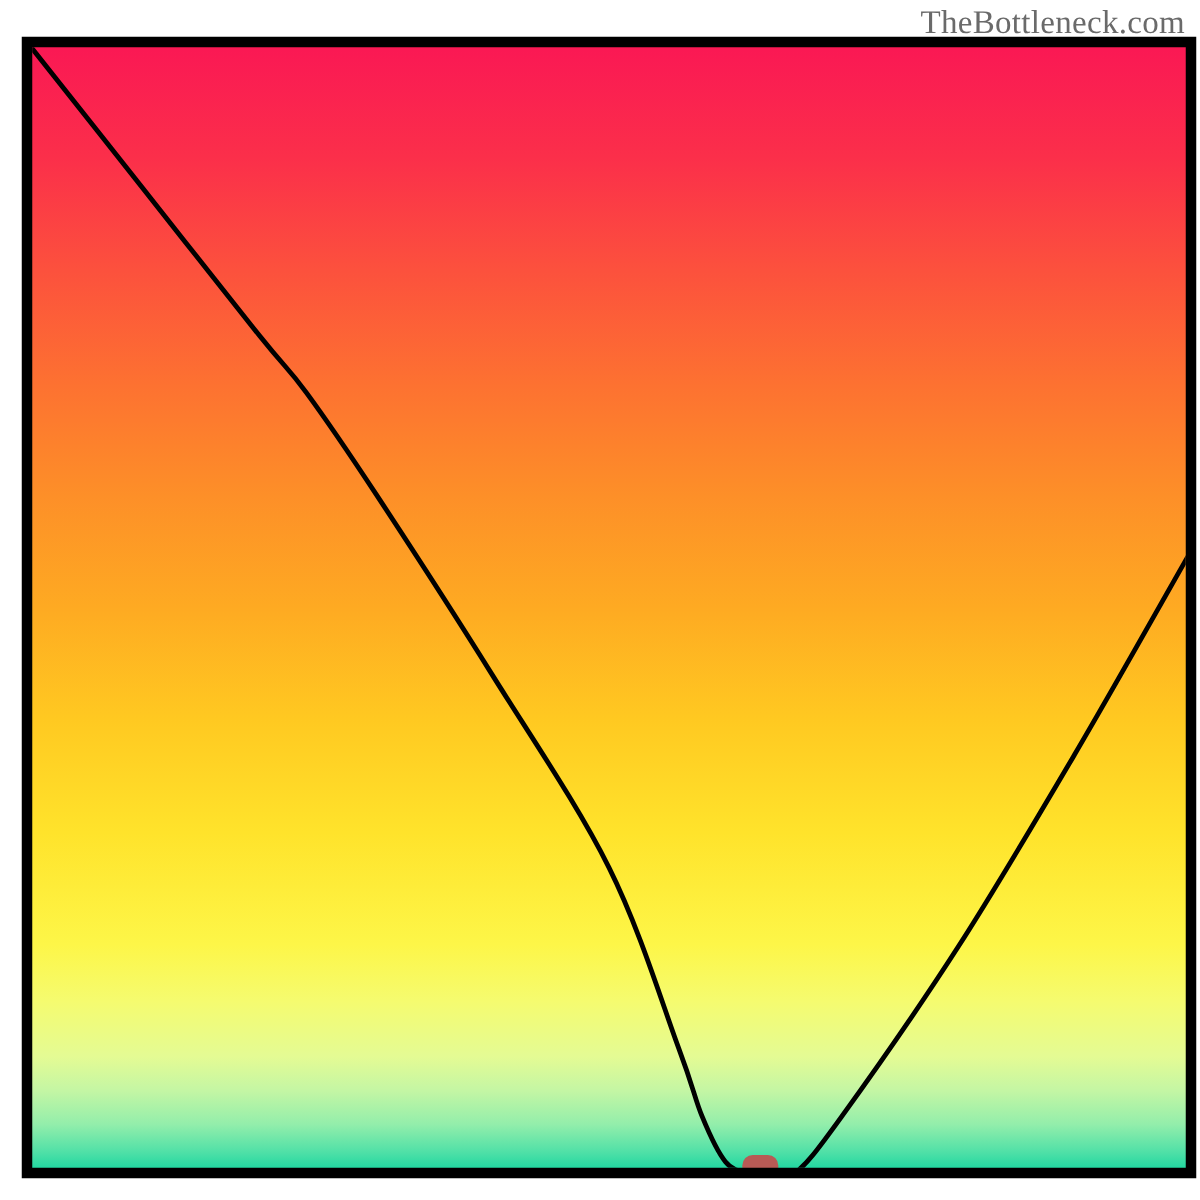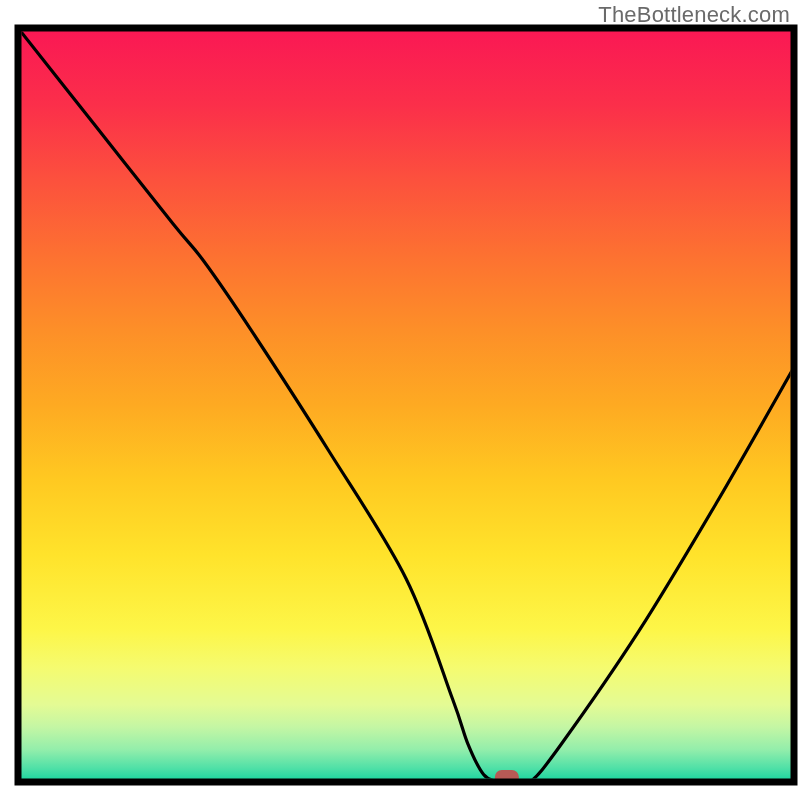--- a/index.html
+++ b/index.html
@@ -12,21 +12,21 @@
   }
   .chart-container {
     position: relative;
     width: 800px;
     height: 800px;
   }
   .watermark {
     position: absolute;
     top: 2px;
     right: 10px;
-    font-family: Liberation Sans, sans-serif;
+    font-family: Liberation Serif, serif;
     font-size: 22px;
     font-weight: 500;
     color: #6a6a6a;
     z-index: 10;
     letter-spacing: 0.2px;
   }
   svg.chart {
     position: absolute;
     top: 0;
     left: 0;

